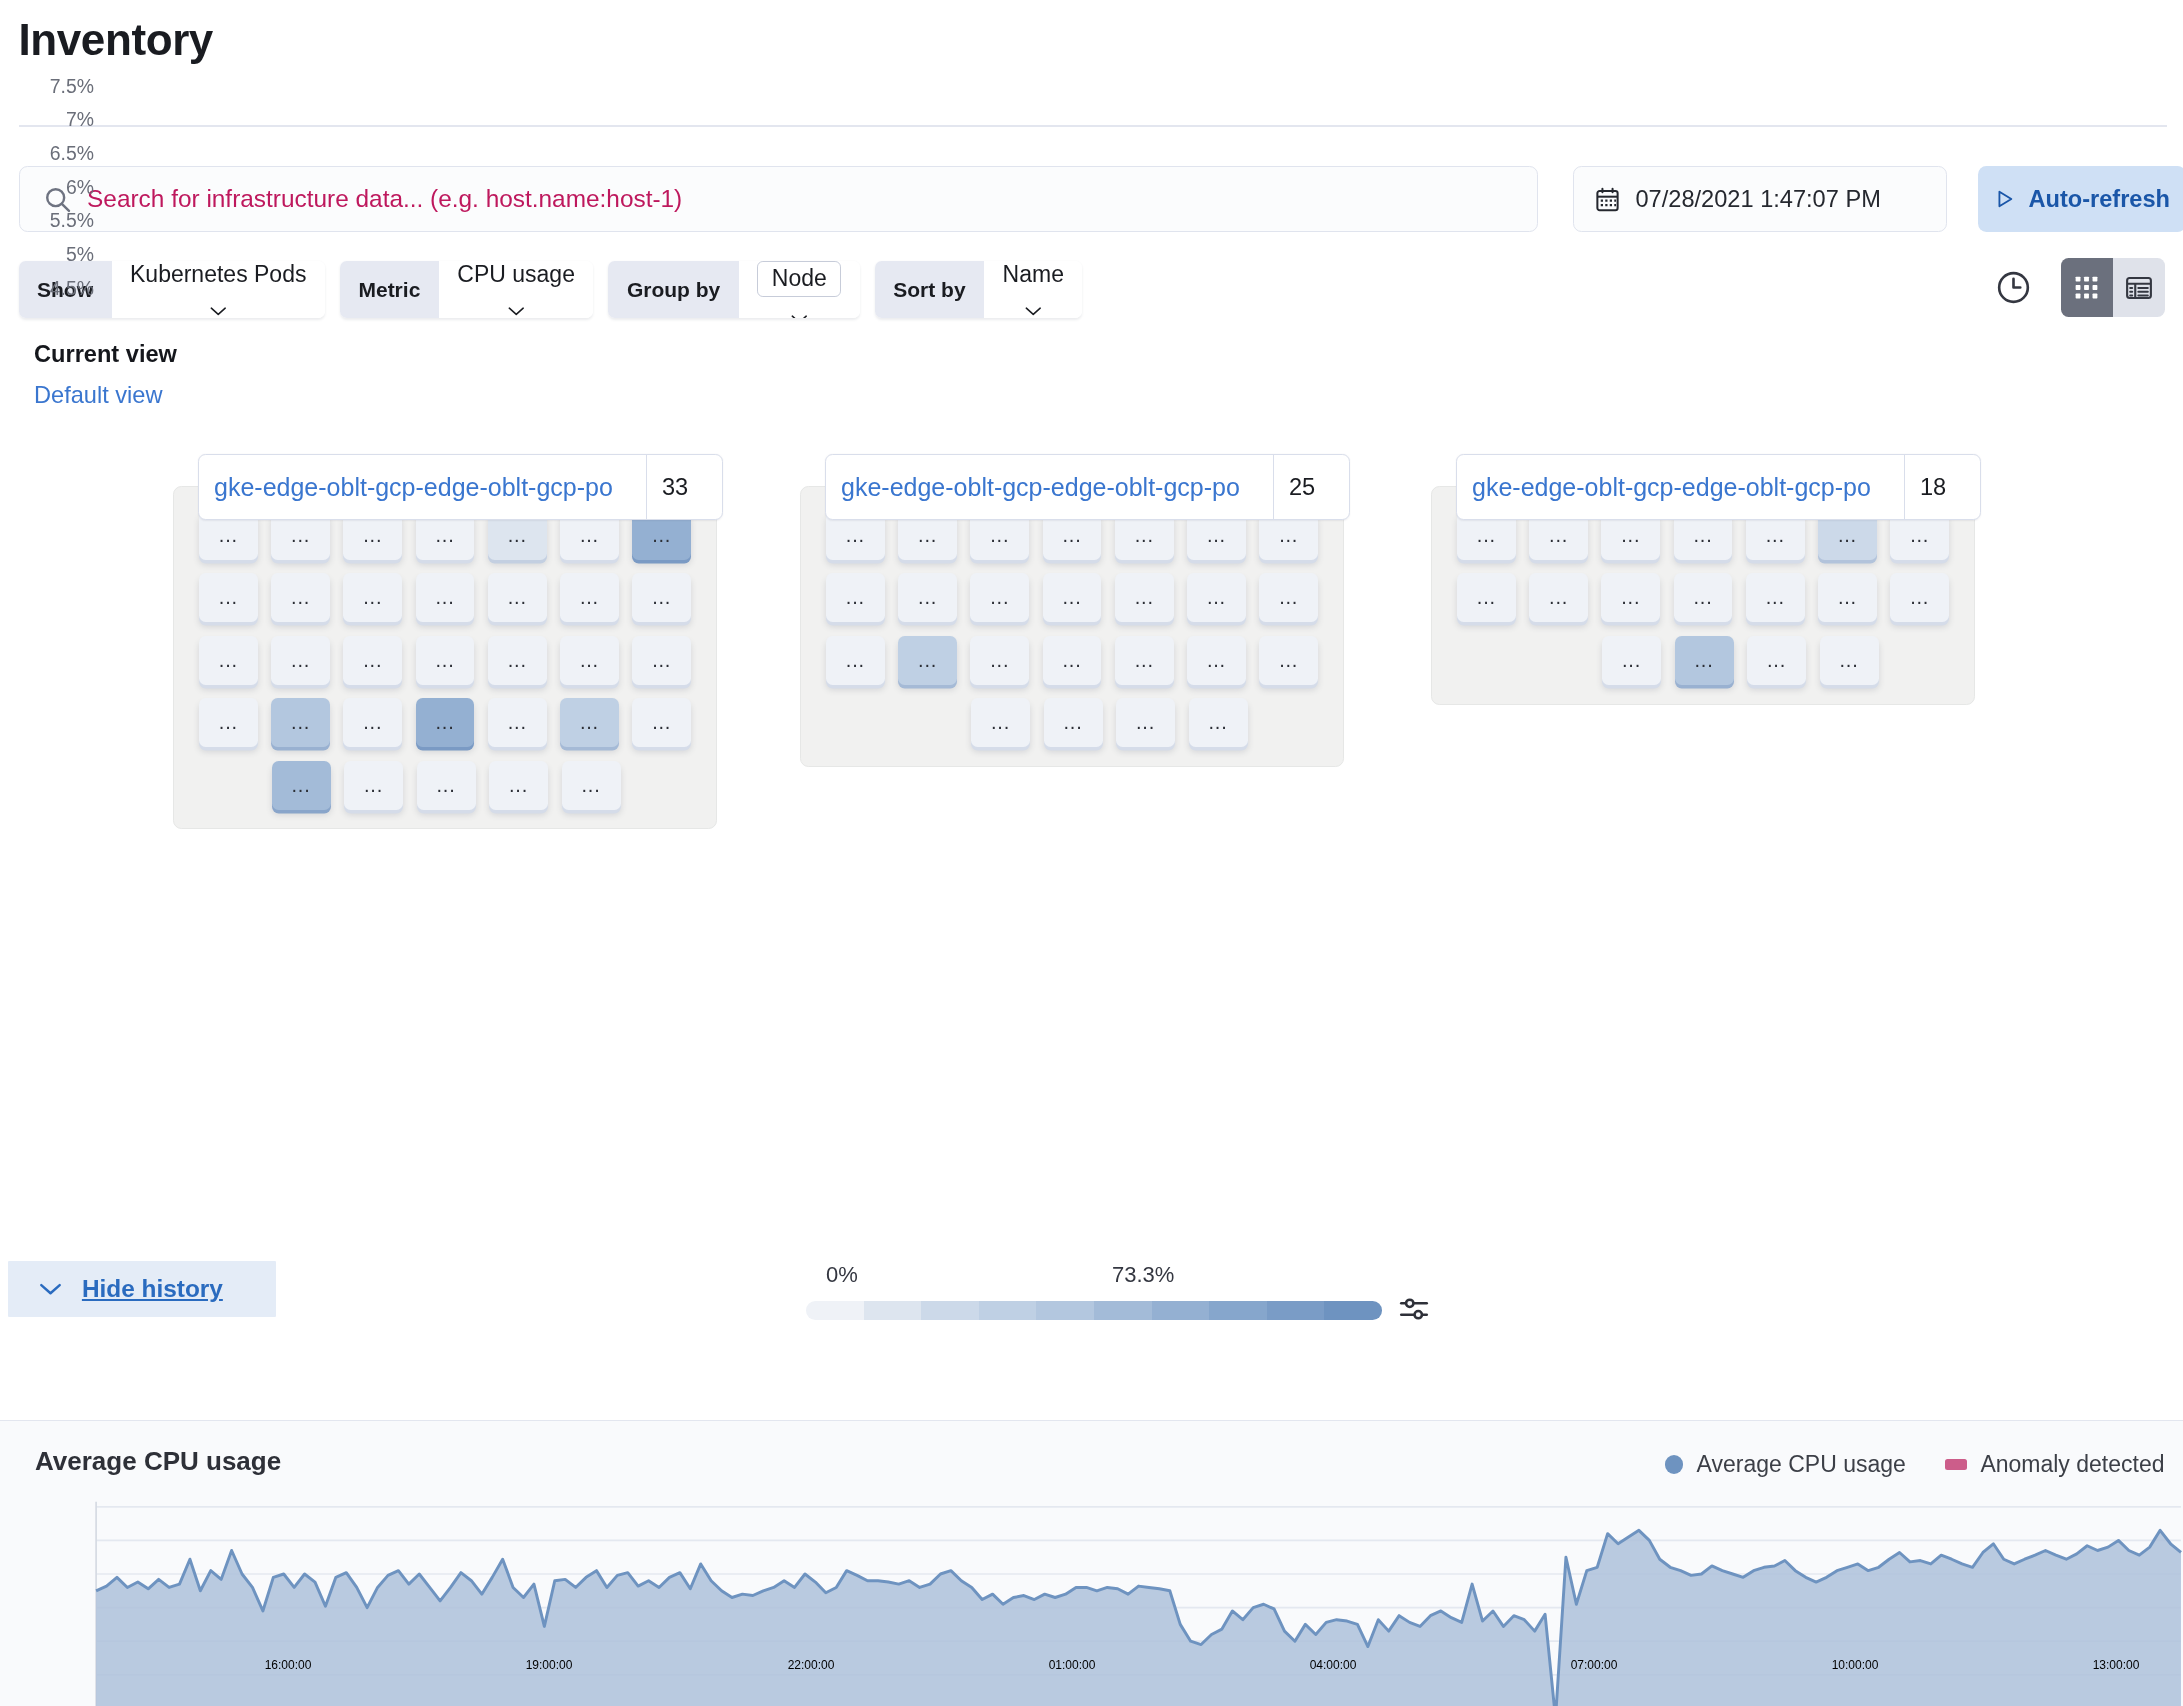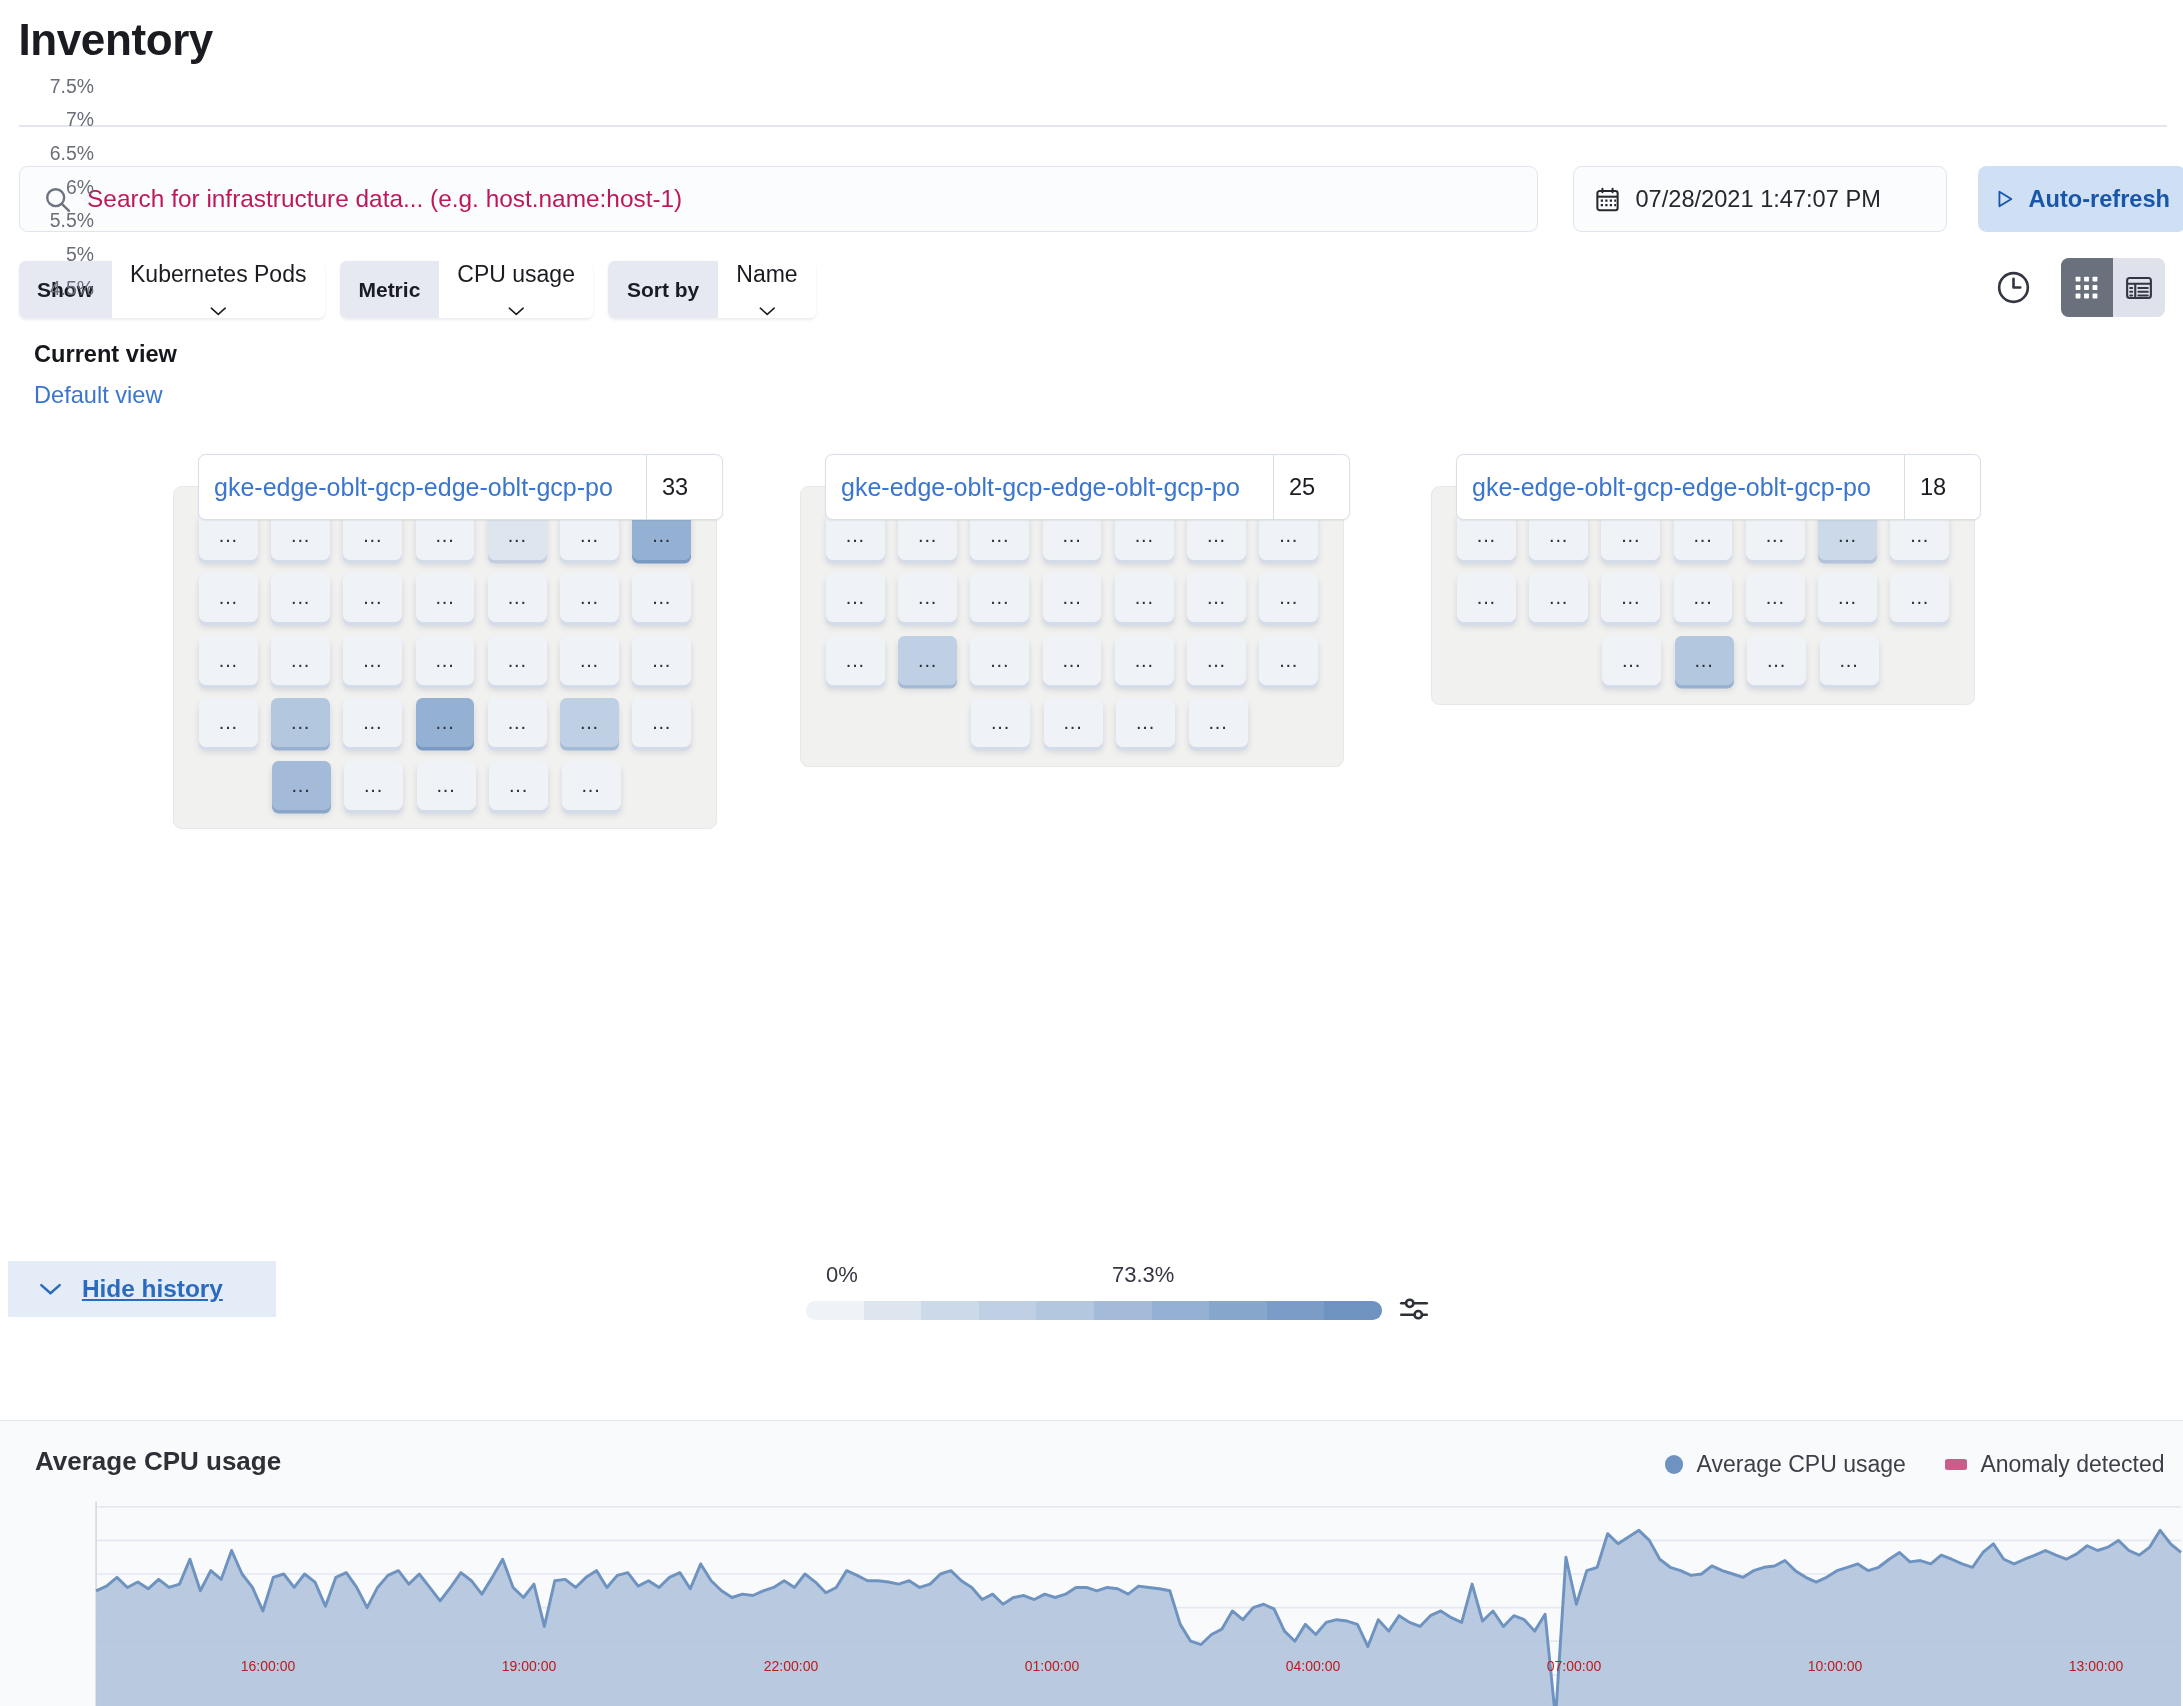--- a/index.html
+++ b/index.html
@@ -150,21 +150,21 @@
   #chart-title{ position:absolute; left:35px; top:25px; font-size:26px; font-weight:700; color:#2e3038; }
   #chart-legend{ position:absolute; right:18.5px; top:30px; display:flex; gap:39px; align-items:center; }
   .clegend-item{ display:flex; align-items:center; gap:13.5px; }
   .clegend-item .sw-circle{ width:18.5px; height:18.5px; border-radius:50%; }
   .clegend-item .sw-rect{ width:22px; height:11px; border-radius:2.5px; }
   .clegend-item span{ font-size:23px; color:#3c3f47; white-space:nowrap; }
 
   #chart-plot{ position:absolute; left:0; top:69px; width:2183px; height:252px; }
   .ytick{ position:absolute; right:0; font-size:19.4px; color:#6a6e79; transform:translateY(-50%); }
   #ylabels{ position:absolute; left:0; top:69px; width:94px; height:252px; }
-  .xtick{ position:absolute; font-size:14px; color:#b91c1c; transform:translateX(-50%); }
+  .xtick{ position:absolute; font-size:12px; color:#000000; transform:translateX(-50%);margin-left:20px; }
   #xlabels{ position:absolute; left:0; top:1658px; width:2183px; height:34px; }
 </style>
 </head>
 <body>
 
 <div id="page-title">Inventory</div>
 <div id="header-rule"></div>
 
 <div id="search-row">
 
@@ -212,20 +212,29 @@
         <span class="">Kubernetes Pods</span>
         <svg class="chev" viewBox="0 0 24 14" fill="none" stroke="#1a1c21" stroke-width="2" stroke-linecap="round" stroke-linejoin="round">
           <polyline points="3,3 12,11 21,3"></polyline>
         </svg>
       </div>
     </div>
     <div class="fgroup">
       <div class="flabel">Metric</div>
       <div class="fvalue">
         <span class="">CPU usage</span>
+        <svg class="chev" viewBox="0 0 24 14" fill="none" stroke="#1a1c21" stroke-width="2" stroke-linecap="round" stroke-linejoin="round">
+          <polyline points="3,3 12,11 21,3"></polyline>
+        </svg>
+      </div>
+    </div>
+    <div class="fgroup">
+      <div class="flabel">Group by</div>
+      <div class="fvalue boxed">
+        <span class="boxtxt">Node</span>
         <svg class="chev" viewBox="0 0 24 14" fill="none" stroke="#1a1c21" stroke-width="2" stroke-linecap="round" stroke-linejoin="round">
           <polyline points="3,3 12,11 21,3"></polyline>
         </svg>
       </div>
     </div>
     <div class="fgroup">
       <div class="flabel">Sort by</div>
       <div class="fvalue">
         <span class="">Name</span>
         <svg class="chev" viewBox="0 0 24 14" fill="none" stroke="#1a1c21" stroke-width="2" stroke-linecap="round" stroke-linejoin="round">

